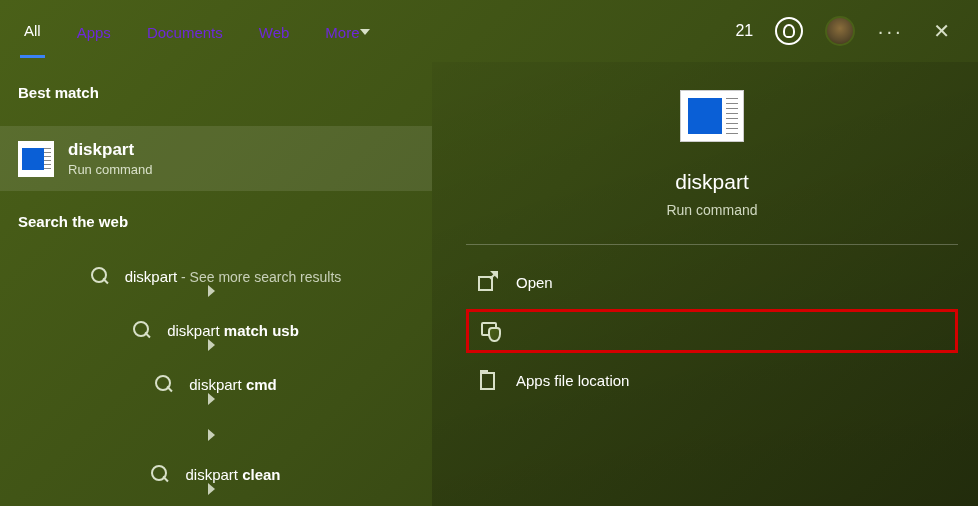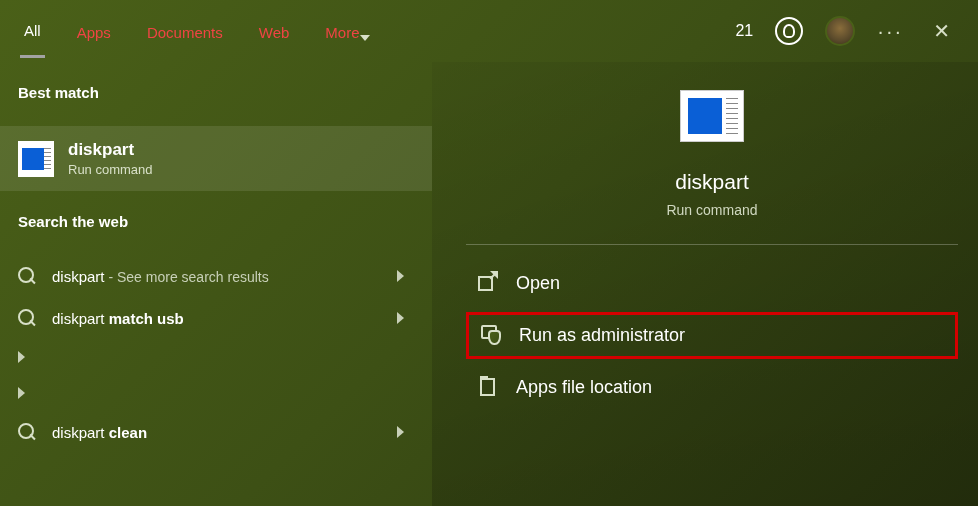--- a/index.html
+++ b/index.html
@@ -14,29 +14,29 @@
 .top-bar {
   height: 62px;
   display: flex;
   align-items: center;
   padding: 0 20px;
   justify-content: space-between;
 }
 .tabs { display: flex; align-items: center; gap: 28px; }
 .tab {
   font-size: 15px;
-  color: #ef4444;
+  color: #6d28d9;
   cursor: pointer;
   padding: 18px 4px 16px;
 }
 .tab.active {
   color: #fff;
-  border-bottom: 3px solid #a3a3a3;
-}
-.tab-more { display: flex; align-items: flex-end; }
+  border-bottom: 3px solid #3b82f6;
+}
+.tab-more { display: flex; align-items: center; }
 .chevron-down {
   width: 0; height: 0;
   border-left: 5px solid transparent;
   border-right: 5px solid transparent;
   border-top: 6px solid #d8e0c8;
 }
 .top-right { display: flex; align-items: center; gap: 22px; }
 .reward-count { font-size: 16px; color: #fff; }
 .medal-icon {
   width: 28px; height: 28px;
@@ -86,21 +86,21 @@
   content:"";
   position:absolute; right:3px; top:7px;
   width:7px; height:22px;
   background: repeating-linear-gradient(#888 0 1px, transparent 1px 4px);
 }
 .bm-title { font-size: 17px; font-weight: 600; }
 .bm-sub { font-size: 13px; color: #d8e0c8; margin-top: 2px; }
 .web-list { }
 .web-item {
   display: flex; align-items: center; justify-content: space-between;
-  padding: 12px 18px; cursor: pointer;
+  padding: 12px 18px; cursor: pointer; flex-direction: column;
 }
 .web-left { display: flex; align-items: center; gap: 16px; }
 .search-icon {
   width: 18px; height: 18px; position: relative;
 }
 .search-icon::before {
   content:""; position:absolute;
   width: 12px; height: 12px; border: 2px solid #d8e0c8; border-radius:50%;
   left:0; top:0;
 }
@@ -142,22 +142,22 @@
 }
 .app-icon-large::after{
   content:""; position:absolute;
   right:6px; top:8px; width:12px; height:36px;
   background: repeating-linear-gradient(#888 0 1px, transparent 1px 5px);
 }
 .detail-title { font-size: 21px; font-weight: 400; margin-bottom: 8px; }
 .detail-sub { font-size: 14px; color:#d0d8c0; }
 .actions { display:flex; flex-direction:column; gap: 6px; }
 .action-item {
-  display:flex; gap: 20px;
-  padding: 10px 12px; cursor:pointer; font-size:18px;
+  display:flex; align-items:center; gap: 20px;
+  padding: 10px 12px; cursor:pointer; font-size:15px;
 }
 .action-highlight {
   border: 3px solid #d40000;
   margin: 2px 0;
 }
 .icon-open, .icon-admin, .icon-location {
   width: 18px; height: 18px; position: relative; flex-shrink:0;
 }
 .icon-open::before{
   content:""; position:absolute; width:11px; height:11px;
@@ -254,20 +254,26 @@
         <div class="web-left">
           <div class="search-icon"></div>
           <div class="web-text">
             <span>diskpart </span><span class="bold">match usb</span>
           </div>
         </div>
         <div class="arrow-right"></div>
       </div>
 
       <div class="web-item">
+        <div class="web-left">
+          <div class="search-icon"></div>
+          <div class="web-text">
+            <span>diskpart </span><span class="bold">cmd</span>
+          </div>
+        </div>
         <div class="arrow-right"></div>
       </div>
 
       <div class="web-item">
         <div class="arrow-right"></div>
       </div>
 
 
       <div class="web-item">
         <div class="web-left">
@@ -290,21 +296,20 @@
     </div>
     <div class="actions">
       <div class="action-item">
         <div class="icon-open">
             <span class="arrow"></span>
           </div>
         <span>Open</span>
       </div>
       <div class="action-item action-highlight">
         <div class="icon-admin"></div>
-        <span>Run as administrator</span>
       </div>
       <div class="action-item">
         <div class="icon-location"></div>
         <span>Apps file location</span>
       </div>
     </div>
   </div>
 </div>
 
 </body></html>

